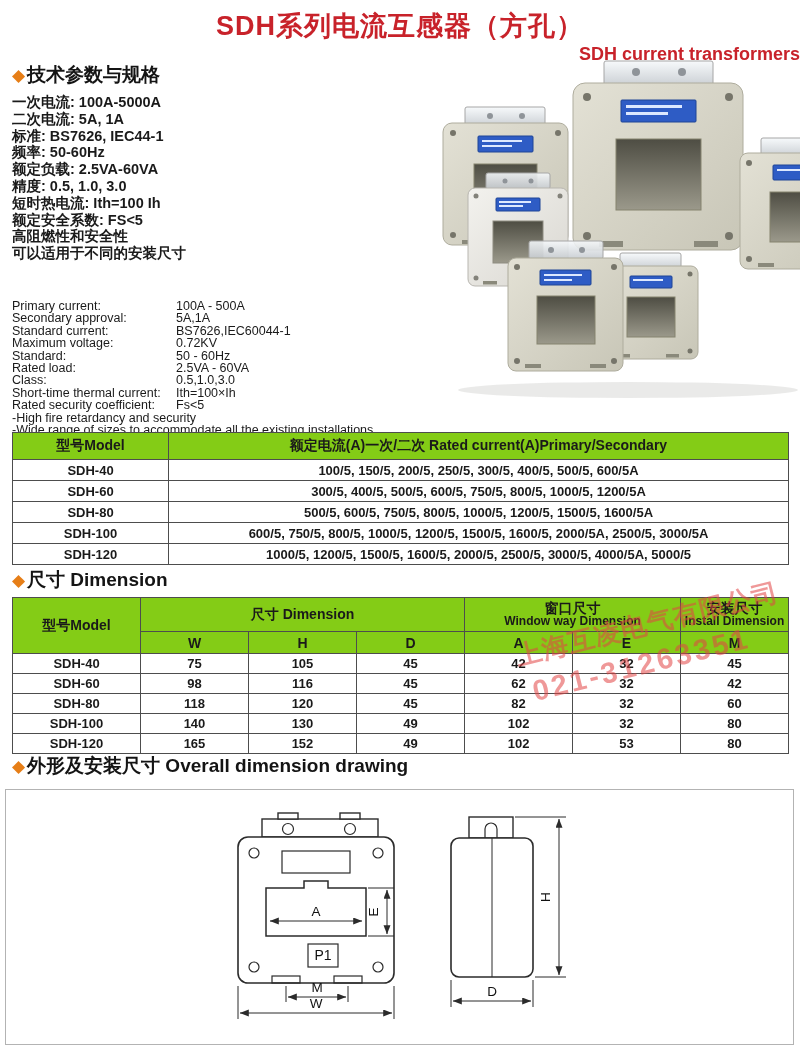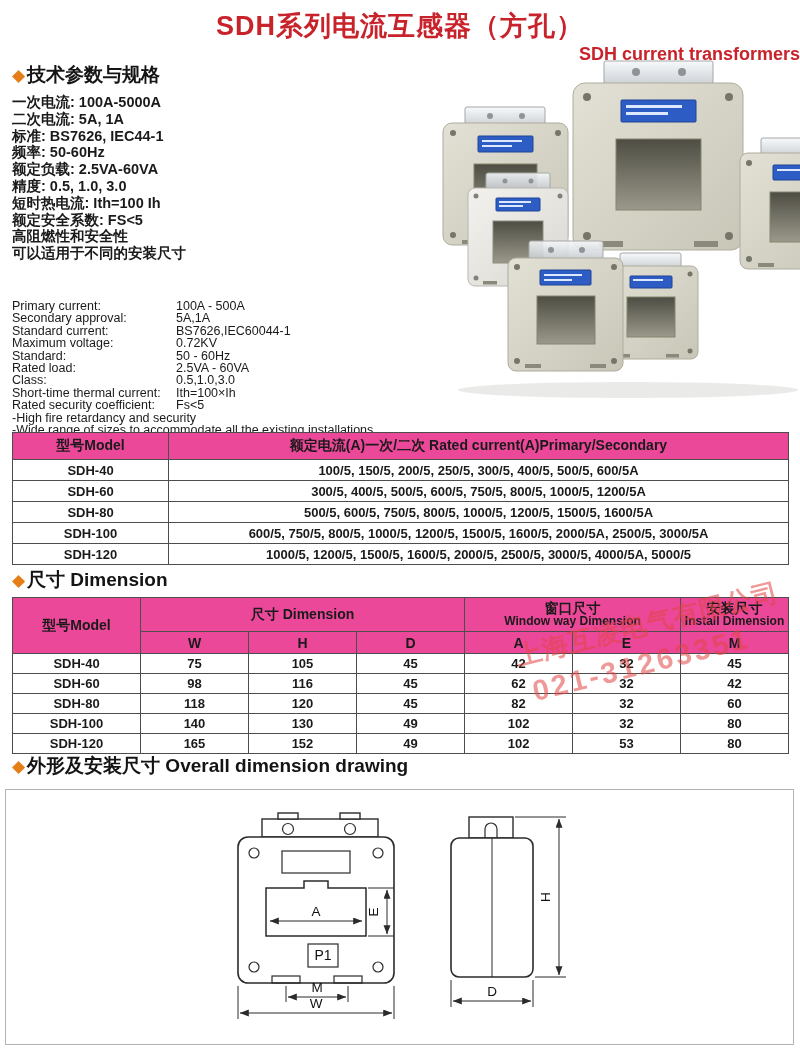--- a/index.html
+++ b/index.html
@@ -29,21 +29,21 @@
   
   .en-specs { position:absolute; left:12px; top:286px; width:500px; font-size:12.5px; line-height:12.4px;margin-top:14px; }
   .en-row { display:flex; }
   .en-label { width:164px; }
   .en-note { white-space:nowrap; }
   
   .photo { position:absolute; left:398px; top:60px; width:402px; height:368px; overflow:hidden; }
   
   table { border-collapse:collapse; table-layout:fixed; position:absolute; left:12px; width:776px; background:#fff; }
   th,td { border:1px solid #4d4d4d; text-align:center; vertical-align:middle; padding:0; }
-  th { background:#ec4899; font-weight:bold; }
+  th { background:#84cc16; font-weight:bold; }
   #rated-table { top:432px; }
   #rated-table th { height:27px; font-size:14px; }
   #rated-table td { height:21px; font-size:13px; font-weight:bold; }
   #dim-table { top:597px; }
   #dim-table .h1 th { height:34px; font-size:14px; }
   #dim-table .h1 .two-line { line-height:14px; }
   #dim-table .h1 .en { font-size:12px; line-height:13px; }
   #dim-table .h2 th { height:22px; font-size:14px; }
   #dim-table td { height:20px; font-size:13px;font-weight:bold; }
   #dim-table td.model { font-weight:bold; }

